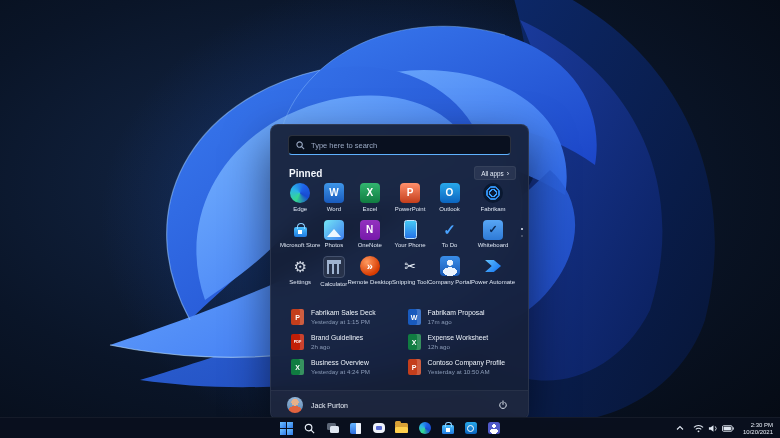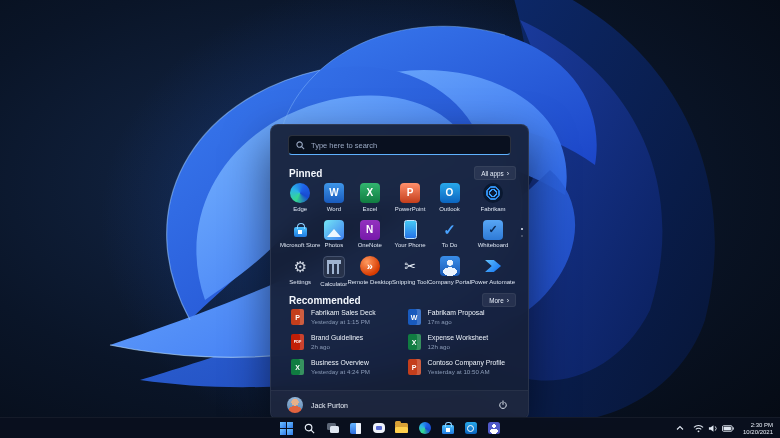--- a/index.html
+++ b/index.html
@@ -327,27 +327,20 @@
           </span>
         <span class="lbl">Power Automate</span>
       </div>
     </div>
 
     <div class="scroll-dots">
         <i class="d1"></i>
         <i class="d2"></i>
       </div>
 
-    <div class="sec-head" id="rec-head">
-      <span class="sec-title">Recommended</span>
-      <button class="pill">
-        <span>More</span>
-        <span class="chev">›</span>
-      </button>
-    </div>
 
     <div class="rec-grid">
       <div class="rec-item">
         <span class="doc doc-p">P</span>
         <span class="rec-txt">
             <span class="rec-title">Fabrikam Sales Deck</span>
         <span class="rec-sub">Yesterday at 1:15 PM</span>
           </span>
       </div>
       <div class="rec-item">

